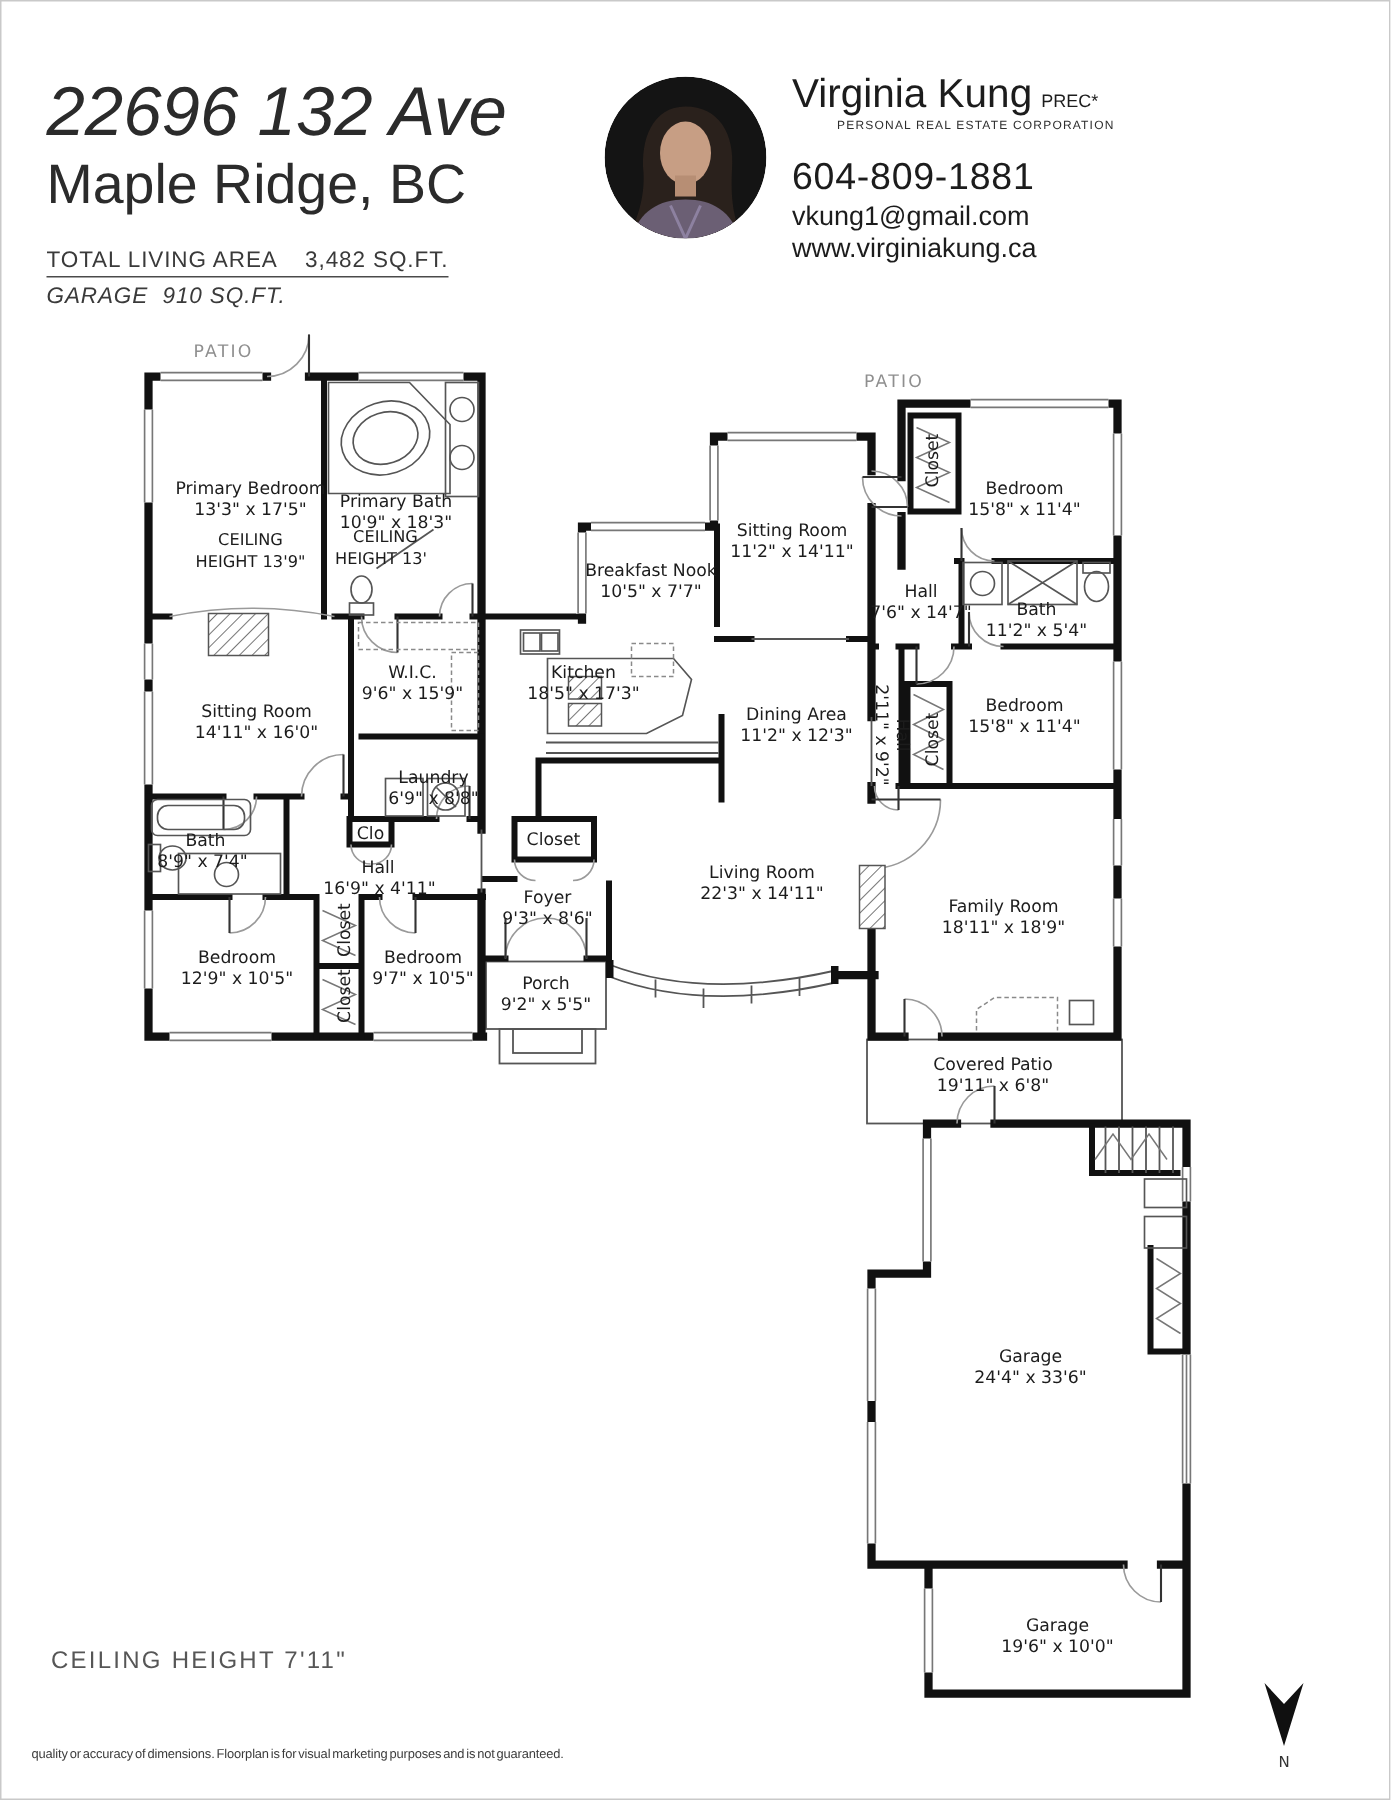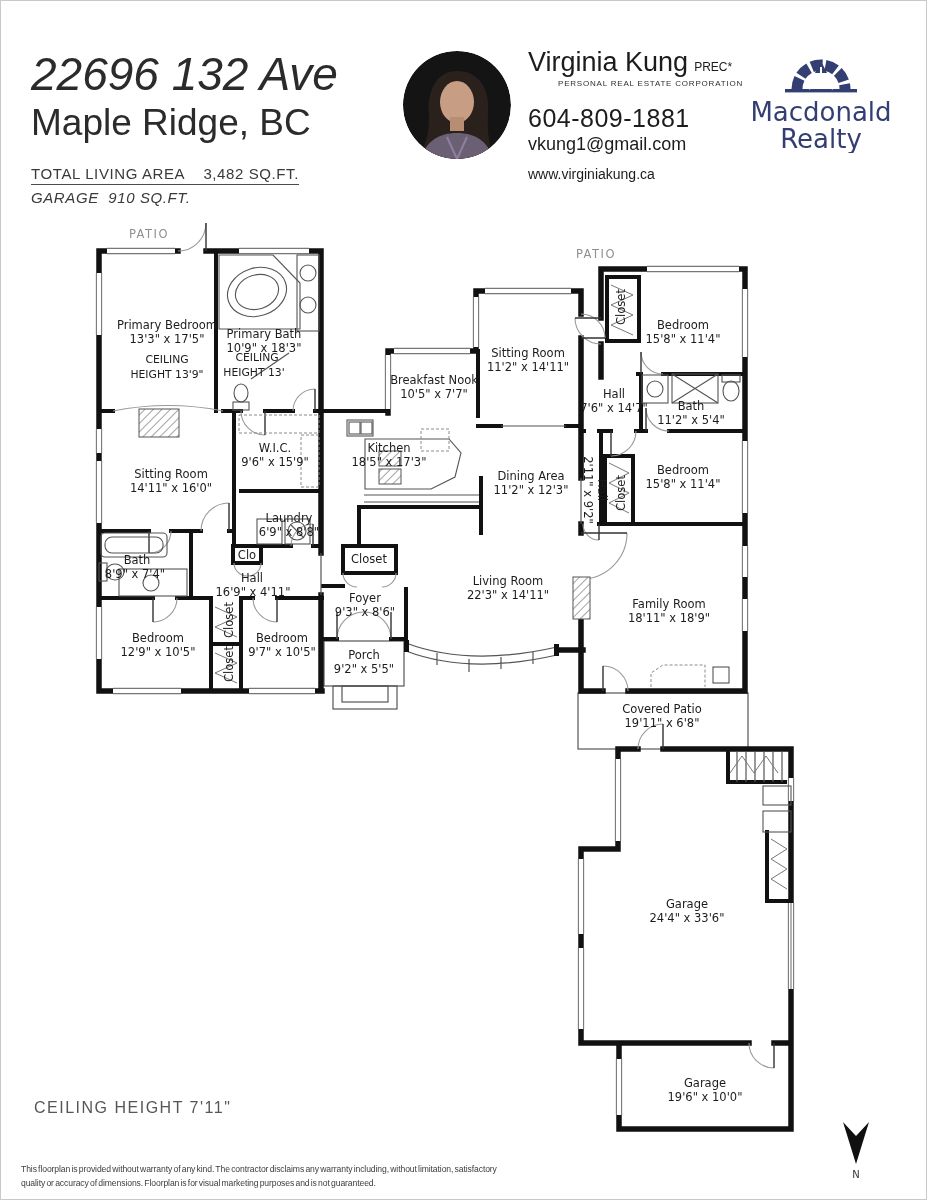--- a/index.html
+++ b/index.html
@@ -13,21 +13,21 @@
   .totarea{left:30px;top:164px;font-size:15px;letter-spacing:.6px;color:#3a3a3a;
            border-bottom:1.5px solid #4a4a4a;padding-bottom:2px;white-space:pre;text-align:right;}
   .gararea{left:30px;top:188px;font-size:15px;letter-spacing:.6px;color:#3a3a3a;white-space:pre;font-style:italic;}
   .photo{left:402px;top:50px;width:108px;height:108px;border-radius:50%;overflow:hidden;}
   .agent{left:527px;top:48px;line-height:1;}
   .agent .nm{font-size:27px;color:#1c1c1c;}
   .agent .prec{font-size:12px;margin-left:6px;color:#1c1c1c;margin-top:48px;}
   .agent .sub{font-size:8px;letter-spacing:.8px;color:#2e2e2e;margin-top:4px;padding-left:30px;}
   .agent .ph{font-size:25px;letter-spacing:.5px;color:#1c1c1c;margin-top:18px;}
   .agent .em{font-size:18px;color:#1c1c1c;margin-top:4px;}
-  .agent .wb{font-size:14px;color:#1c1c1c;margin-top:14px;}
+  .agent .wb{font-size:18px;color:#1c1c1c;margin-top:3px;}
   .logo{left:740px;top:44px;width:160px;text-align:center;}
   
   .ceilnote{left:33px;top:1098px;font-size:16px;letter-spacing:1.5px;color:#565656;}
   .disc{left:20px;top:1162px;font-size:8.6px;line-height:1.6;color:#3c3c3c;width:895px;
         letter-spacing:-.1px;word-spacing:-1px;}
   
   .plansvg{position:absolute;left:0;top:0;}
   .wext{stroke:#111;stroke-width:5.5;fill:none;stroke-linecap:square;}
   .wint{stroke:#111;stroke-width:4;fill:none;stroke-linecap:square;}
   .thin{stroke:#555;stroke-width:1.2;fill:none;}
@@ -325,34 +325,19 @@
   <div class="abs agent">
     <div>
       <span class="nm">Virginia Kung</span><span class="prec">PREC*</span>
     </div>
     <div class="sub">PERSONAL REAL ESTATE CORPORATION</div>
     <div class="ph">604-809-1881</div>
     <div class="em">vkung1@gmail.com</div>
     <div class="wb">www.virginiakung.ca</div>
   </div>
 
-  <div class="abs logo">
-    <svg width="160" height="108" viewBox="0 0 160 108">
-      <g stroke="#333e72">
-        <path d="M56,44A24,24 0 0 1 104,44" fill="none" stroke-width="11" stroke-dasharray="11 3"></path>
-      </g>
-      <g fill="#333e72">
-        <rect x="44" y="44" width="72" height="3.4"></rect>
-        <polygon points="80,16 86,28 74,28"></polygon>
-        <text x="80" y="76" font-size="26" text-anchor="middle" font-family="Liberation Serif, serif">Macdonald</text>
-        <text x="80" y="103" font-size="26" text-anchor="middle" font-family="Liberation Serif, serif">Realty</text>
-      </g>
-      <path d="M80,22V34 M80,34L68,44 M80,34L92,44" stroke="#fff" stroke-width="2" fill="none"></path>
-    </svg>
-  </div>
 
   <div class="abs ceilnote">CEILING HEIGHT 7'11"</div>
   <div class="abs disc">
-    <div>This floorplan is provided without warranty of any kind. The contractor disclaims any warranty including, without limitation, satisfactory</div>
     <div>quality or accuracy of dimensions. Floorplan is for visual marketing purposes and is not guaranteed.</div>
   </div>
 
 </div>
 
 </body></html>

